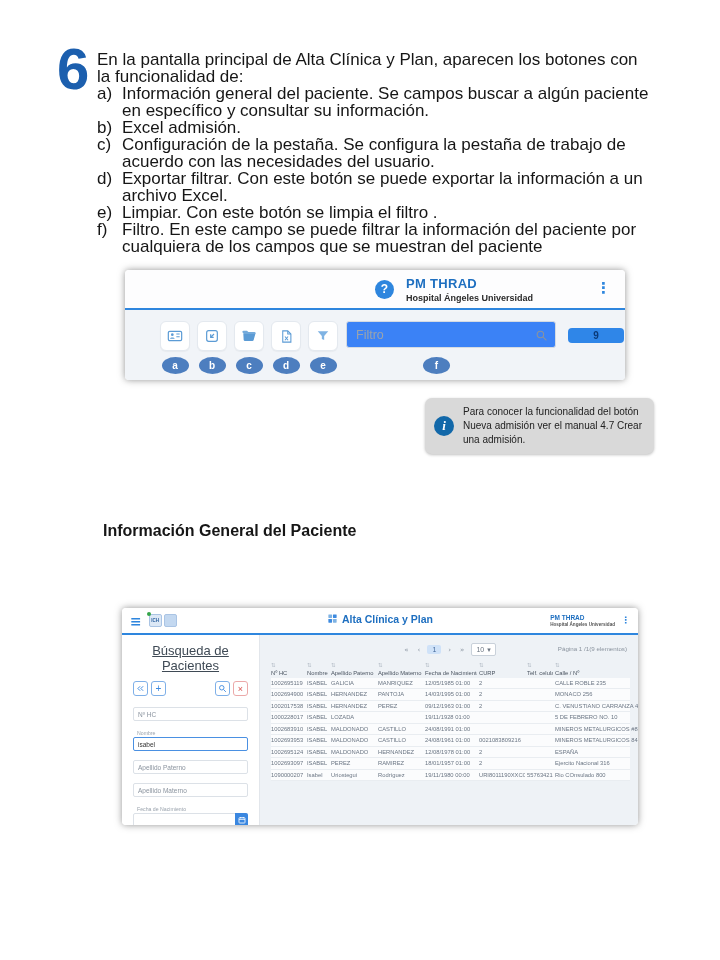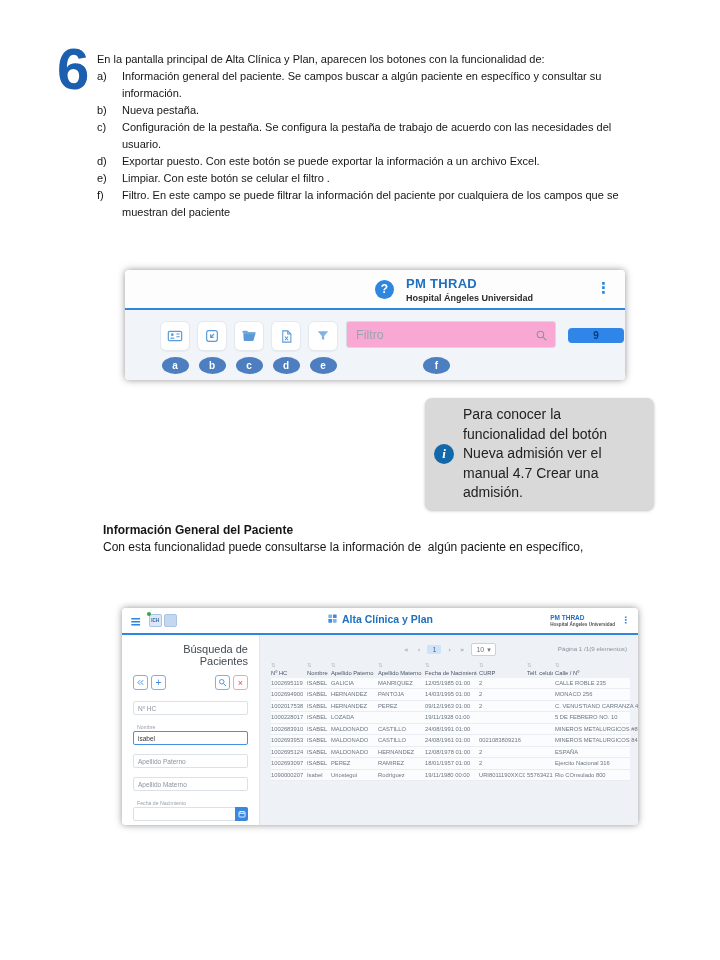--- a/index.html
+++ b/index.html
@@ -3,78 +3,78 @@
 <meta charset="utf-8">
 <style>
   * { margin:0; padding:0; box-sizing:border-box; }
   html,body { width:720px; height:960px; background:#fff; font-family:"Liberation Sans", sans-serif; position:relative; }
   .glyph { font-family:"DejaVu Sans", sans-serif; }
 
   
   .bignum { position:absolute; left:57px; top:40px; font-size:58px; font-weight:bold; color:#1c5fae; line-height:1; }
 
   
-  .intro { position:absolute; left:97px; top:51px; width:552px; font-size:11px; line-height:17px; color:#161616; }
+  .intro { position:absolute; left:97px; top:51px; width:552px; font-size:17px; line-height:17px; color:#161616; }
   .intro-line { margin-bottom:0; }
   .item { display:flex; }
   .item .letter { flex:none; width:25px; }
   .item .itext { flex:1; }
 
   
   .shot { position:absolute; background:#fff; border-radius:4px; box-shadow:0 0 7px rgba(90,90,90,.65); overflow:hidden; }
 
   
   .shot1 { left:125px; top:270px; width:500px; height:110px; display:flex; flex-direction:column; }
   .s1-header { height:40px; flex:none; background:#fdfdfe; border-bottom:2px solid #2e86de; display:flex; align-items:center; padding:0 14px; }
   .help-circle { margin-left:auto; width:19px; height:19px; border-radius:50%; background:#2e86de; color:#fff; font-weight:bold; font-size:12px; display:flex; align-items:center; justify-content:center; }
   .s1-brand { margin-left:12px; width:160px; }
   .s1-brand .bt { color:#1e6fc0; font-weight:bold; font-size:13px; letter-spacing:.3px; }
   .s1-brand .bs { color:#2b2b2b; font-weight:bold; font-size:9px; margin-top:2px; }
   .dots { color:#2e86de; font-weight:bold; font-size:13px; line-height:.9; letter-spacing:0; }
   .s1-header .dots { margin-left:30px; font-size:15px; }
   .s1-toolbar { flex:1; background:#f1f4f8; position:relative; padding:11px 0 0 35px; display:flex; align-items:flex-start; }
   .tbtn { width:30px; height:30px; background:#fff; border:1px solid #e4e9ef; border-radius:6px; margin-right:7px; display:flex; align-items:center; justify-content:center; box-shadow:0 1px 1px rgba(0,0,0,.04); }
-  .filterbox { position:relative; width:210px; height:27px; background:#f9a8d4; border:1px solid #d5dbe2; border-radius:3px; margin-left:1px; }
+  .filterbox { position:relative; width:210px; height:27px; background:#3b82f6; border:1px solid #d5dbe2; border-radius:3px; margin-left:1px; }
   .filterbox input { width:100%; height:100%; border:0; outline:none; background:transparent; padding:0 26px 0 9px; font-size:12.5px; color:#333; font-family:"Liberation Sans", sans-serif; }
   .filterbox input::placeholder { color:#9aa3ad; }
   .filterbox svg { position:absolute; right:7px; top:7px; }
   .badge9 { width:56px; height:15px; margin:7px 0 0 12px; background:#2f86e8; border-radius:4px; color:#0a3a78; font-weight:bold; font-size:10px; display:flex; align-items:center; justify-content:center; }
   .labels { position:absolute; left:35px; top:47px; display:flex; gap:7px; }
   .lslot { width:30px; display:flex; justify-content:center; }
   .pill { width:27px; height:17px; border-radius:50%; background:#4d7ebf; color:#fff; font-weight:bold; font-size:10px; display:flex; align-items:center; justify-content:center; }
   .pill-f { position:absolute; left:298px; top:47px; }
 
   
   .callout { position:absolute; left:425px; top:398px; width:229px; min-height:53px; background:#d9d9d9; border-radius:7px; box-shadow:0 1px 3px rgba(0,0,0,.25); display:flex; align-items:center; gap:9px; padding:7px 9px; }
   .info-circle { flex:none; width:20px; height:20px; border-radius:50%; background:#1268a9; color:#fff; font-size:13px; font-weight:bold; font-style:italic; font-family:"Liberation Serif", serif; display:flex; align-items:center; justify-content:center; }
-  .callout-text { font-size:14px; line-height:1.4; color:#222; }
-
-  
-  .sec { position:absolute; left:103px; top:522px; width:565px; font-size:12px; line-height:17px; color:#161616; }
+  .callout-text { font-size:10px; line-height:1.4; color:#222; }
+
+  
+  .sec { position:absolute; left:103px; top:522px; width:565px; font-size:16px; line-height:17px; color:#161616; }
   .sec-title { font-weight:bold; }
   .sec-body { white-space:pre-wrap; }
 
   
   .shot2 { left:122px; top:608px; width:516px; height:217px; display:flex; flex-direction:column; }
   .s2-header { height:27px; flex:none; background:#fff; border-bottom:2px solid #2e86de; display:flex; align-items:center; padding:0 8px; position:relative; }
   .hamburger { color:#2e86de; font-size:14px; font-weight:bold; }
   .appicons { display:flex; gap:2px; margin-left:7px; position:relative; }
   .appicon { width:13px; height:13px; border-radius:2px; background:#dce8f6; border:1px solid #aac4e4; font-size:4.5px; color:#2a5f9e; display:flex; align-items:center; justify-content:center; font-weight:bold; }
   .appicon.alt { background:#c3d8f0; }
   .greendot { position:absolute; left:-2px; top:-2px; width:4px; height:4px; border-radius:50%; background:#35a54a; }
   .s2-title { position:absolute; left:0; right:0; top:0; height:21px; display:flex; align-items:center; justify-content:center; gap:4px; pointer-events:none; }
   .s2-title .tt { color:#1e6fc0; font-weight:bold; font-size:10.5px; }
   .s2-brand { margin-left:auto; text-align:left; }
   .s2-brand .bt { color:#1e6fc0; font-weight:bold; font-size:6.5px; }
   .s2-brand .bs { color:#555; font-size:4.6px; font-weight:bold; margin-top:1px; }
   .s2-header .dots { margin-left:6px; font-size:9px; }
   .s2-body { flex:1; display:flex; min-height:0; }
 
   .s2-sidebar { flex:none; width:138px; background:#fff; border-right:1px solid #e2e6eb; padding:8px 11px 0 11px; }
-  .sb-title { text-align:right; font-size:11px; color:#3f4a55; margin-bottom:8px; }
+  .sb-title { text-align:center; font-size:13px; color:#3f4a55; margin-bottom:8px;text-decoration:underline; }
   .btnrow { display:flex; gap:3px; margin-bottom:11px; align-items:center; }
   .sbtn { width:15px; height:15px; border:1px solid #7fb0e8; border-radius:3px; background:#fff; color:#3d8ae0; font-size:10px; display:flex; align-items:center; justify-content:center; }
   .sbtn.red { border-color:#eba9a9; color:#d9534f; font-size:9px; }
   .btnspacer { flex:1; }
   .flabel { font-size:5.2px; color:#9aa3ad; margin:0 0 1px 4px; }
   .sfield { width:100%; height:14px; border:1px solid #dce1e7; border-radius:2px; background:#fff; font-size:6.5px; color:#333; padding:0 4px; margin-bottom:9px; outline:none; font-family:"Liberation Sans", sans-serif; display:block; }
   .sfield::placeholder { color:#8a939e; }
   .sfield.focused { border:1.5px solid #4a90e2; }
   .datefield { position:relative; margin-bottom:9px; }
   .datefield .sfield { margin-bottom:0; padding-right:16px; }
@@ -105,33 +105,33 @@
   <div class="bignum">6</div>
 
   <div class="intro">
     <div class="intro-line">En la pantalla principal de Alta Clínica y Plan, aparecen los botones con la funcionalidad de:</div>
     <div class="item">
       <span class="letter">a)</span>
       <span class="itext">Información general del paciente. Se campos buscar a algún paciente en específico y consultar su información.</span>
     </div>
     <div class="item">
       <span class="letter">b)</span>
-      <span class="itext">Nueva pestaña.</span>
+      <span class="itext">Excel admisión.</span>
     </div>
     <div class="item">
       <span class="letter">c)</span>
       <span class="itext">Configuración de la pestaña.  Se configura la pestaña de trabajo de acuerdo con las necesidades del usuario.</span>
     </div>
     <div class="item">
       <span class="letter">d)</span>
-      <span class="itext">Exportar puesto. Con este botón se puede exportar la información a un archivo Excel.</span>
+      <span class="itext">Exportar filtrar. Con este botón se puede exportar la información a un archivo Excel.</span>
     </div>
     <div class="item">
       <span class="letter">e)</span>
-      <span class="itext">Limpiar. Con este botón se celular el filtro .</span>
+      <span class="itext">Limpiar. Con este botón se limpia el filtro .</span>
     </div>
     <div class="item">
       <span class="letter">f)</span>
       <span class="itext">Filtro. En este campo se puede filtrar la información del paciente por cualquiera de los campos que se muestran del paciente</span>
     </div>
   </div>
 
   <div class="shot shot1">
     <div class="s1-header">
       <span class="help-circle">?</span>
@@ -204,21 +204,20 @@
     </div>
   </div>
 
   <div class="callout">
     <span class="info-circle">i</span>
     <div class="callout-text">Para conocer la funcionalidad del botón Nueva admisión ver el manual 4.7 Crear una admisión.</div>
   </div>
 
   <div class="sec">
     <div class="sec-title">Información General del Paciente</div>
-    <div class="sec-body">Con esta funcionalidad puede consultarse la información de  algún paciente en específico,</div>
   </div>
 
   <div class="shot shot2">
     <div class="s2-header">
       <span class="hamburger glyph">≡</span>
       <span class="appicons">
         <span class="greendot"></span>
         <span class="appicon">ICH</span>
         <span class="appicon alt"></span>
       </span>

